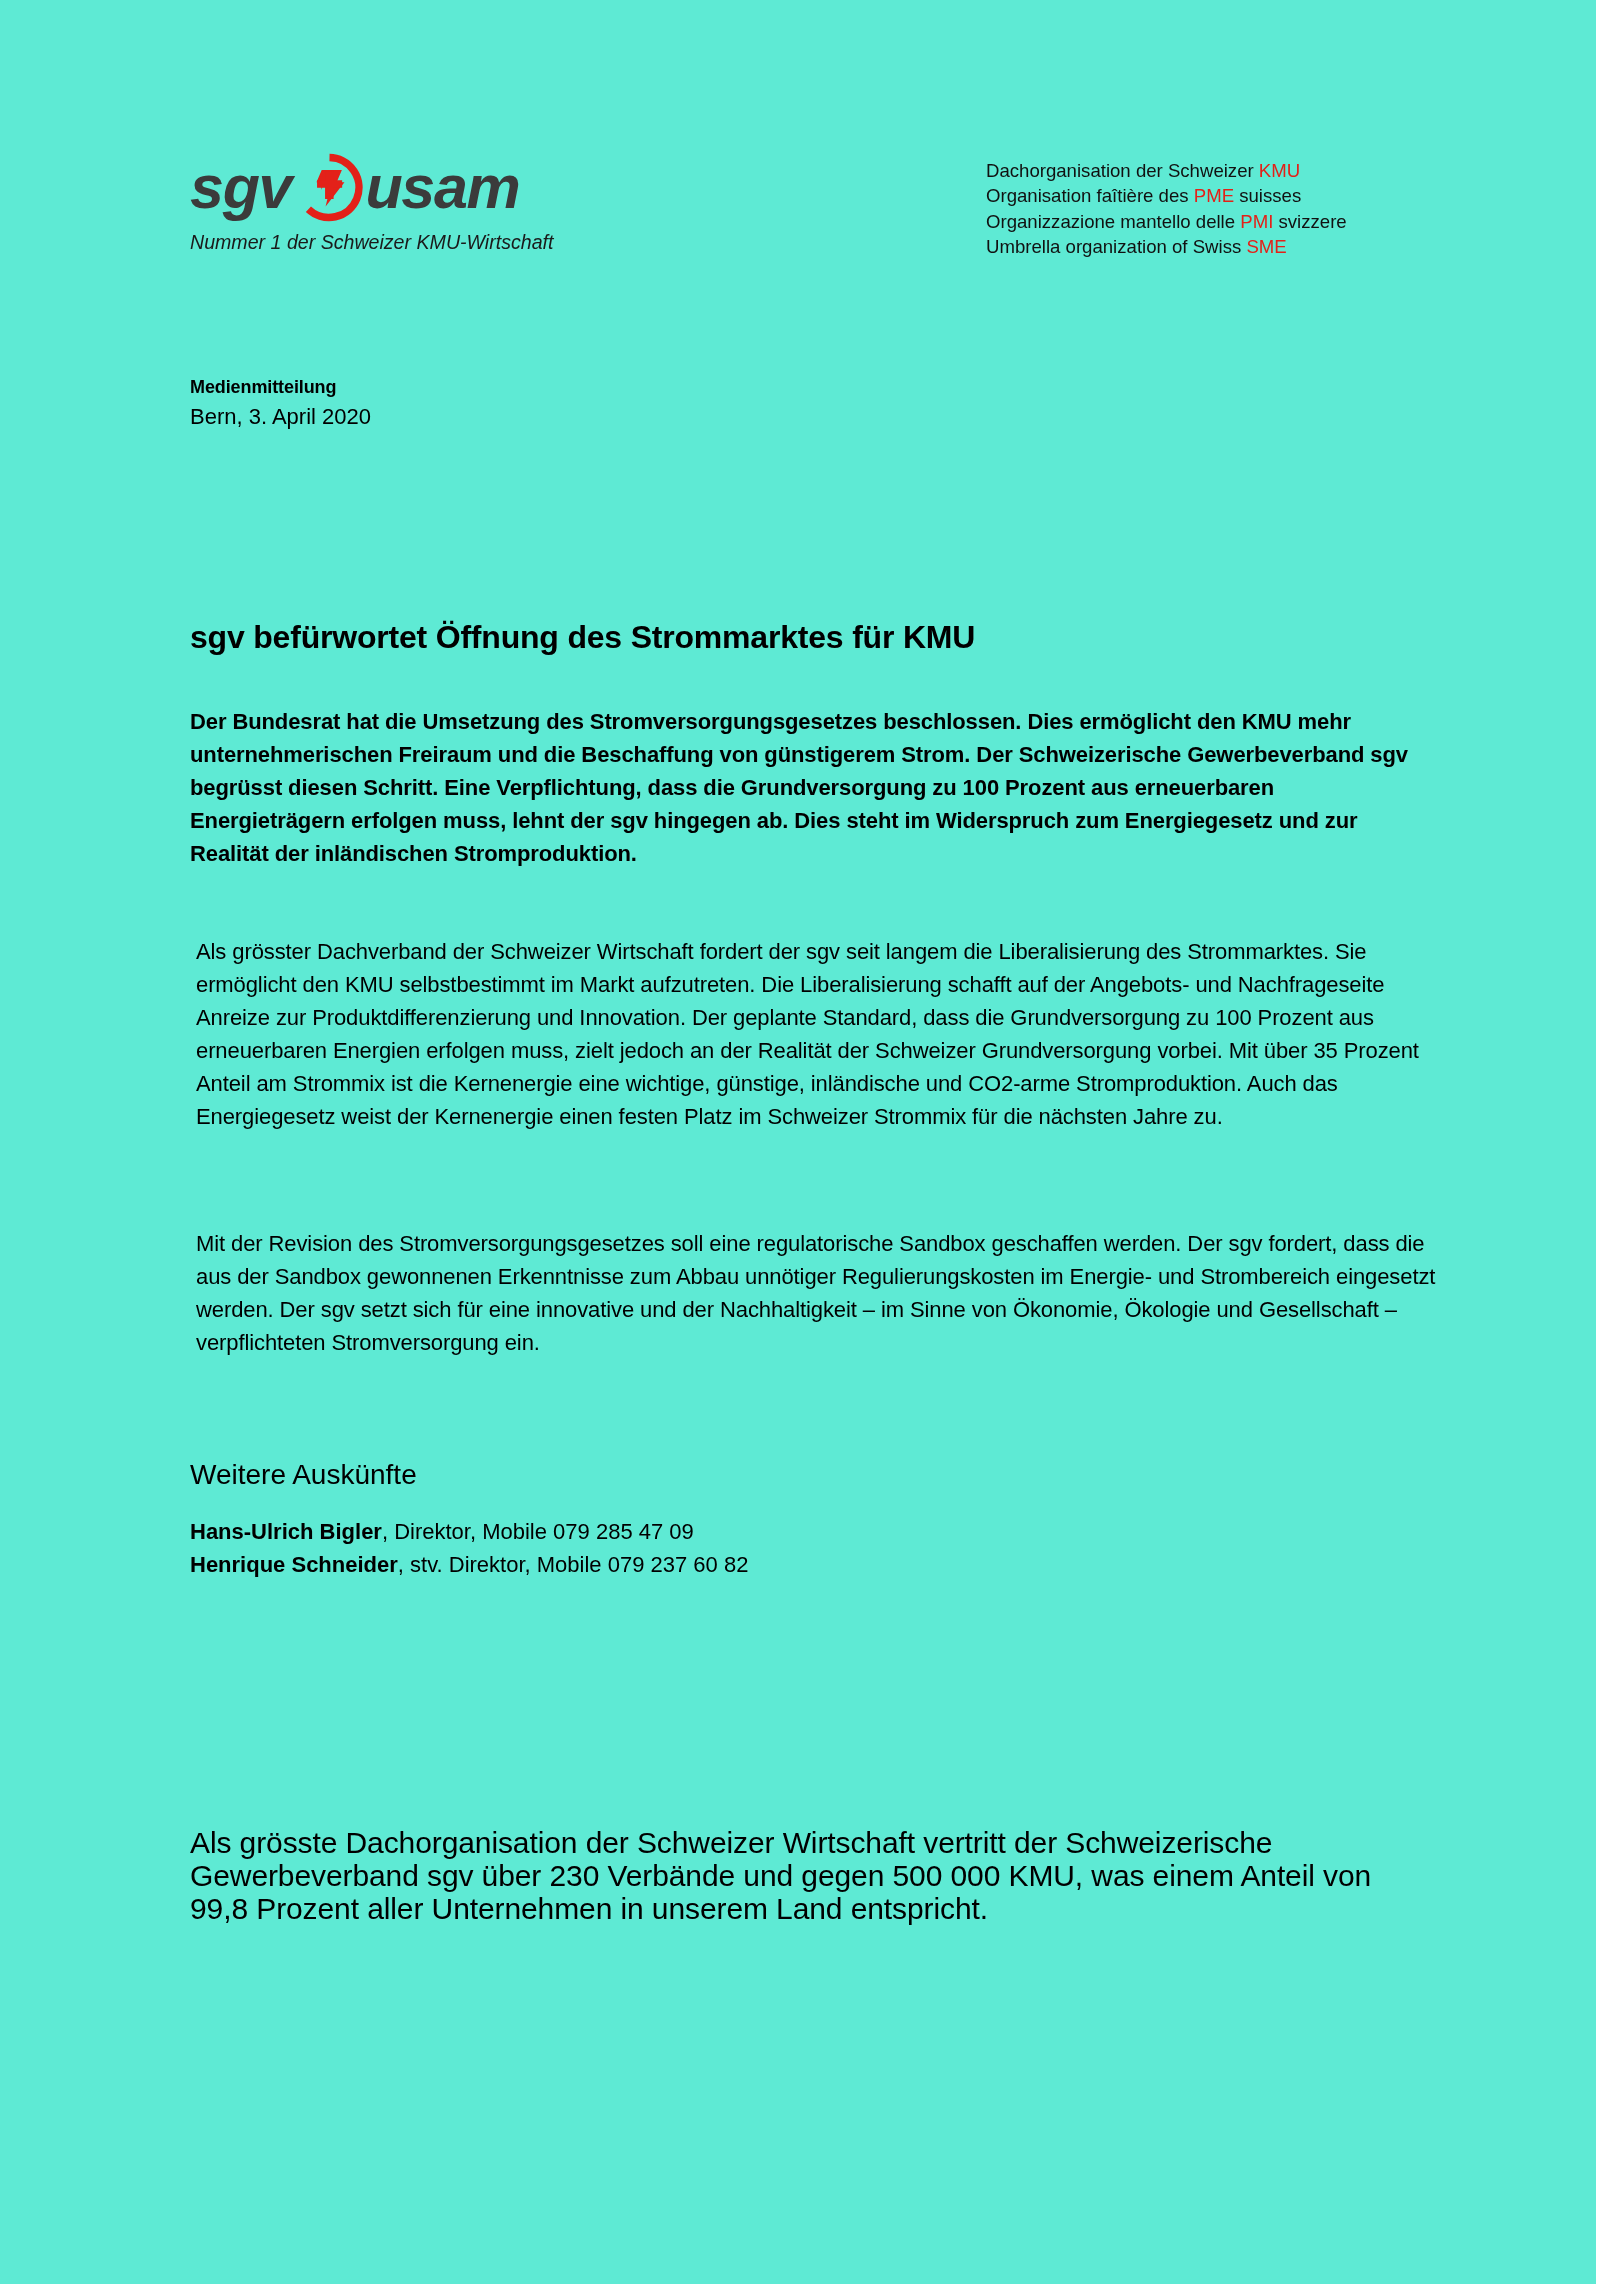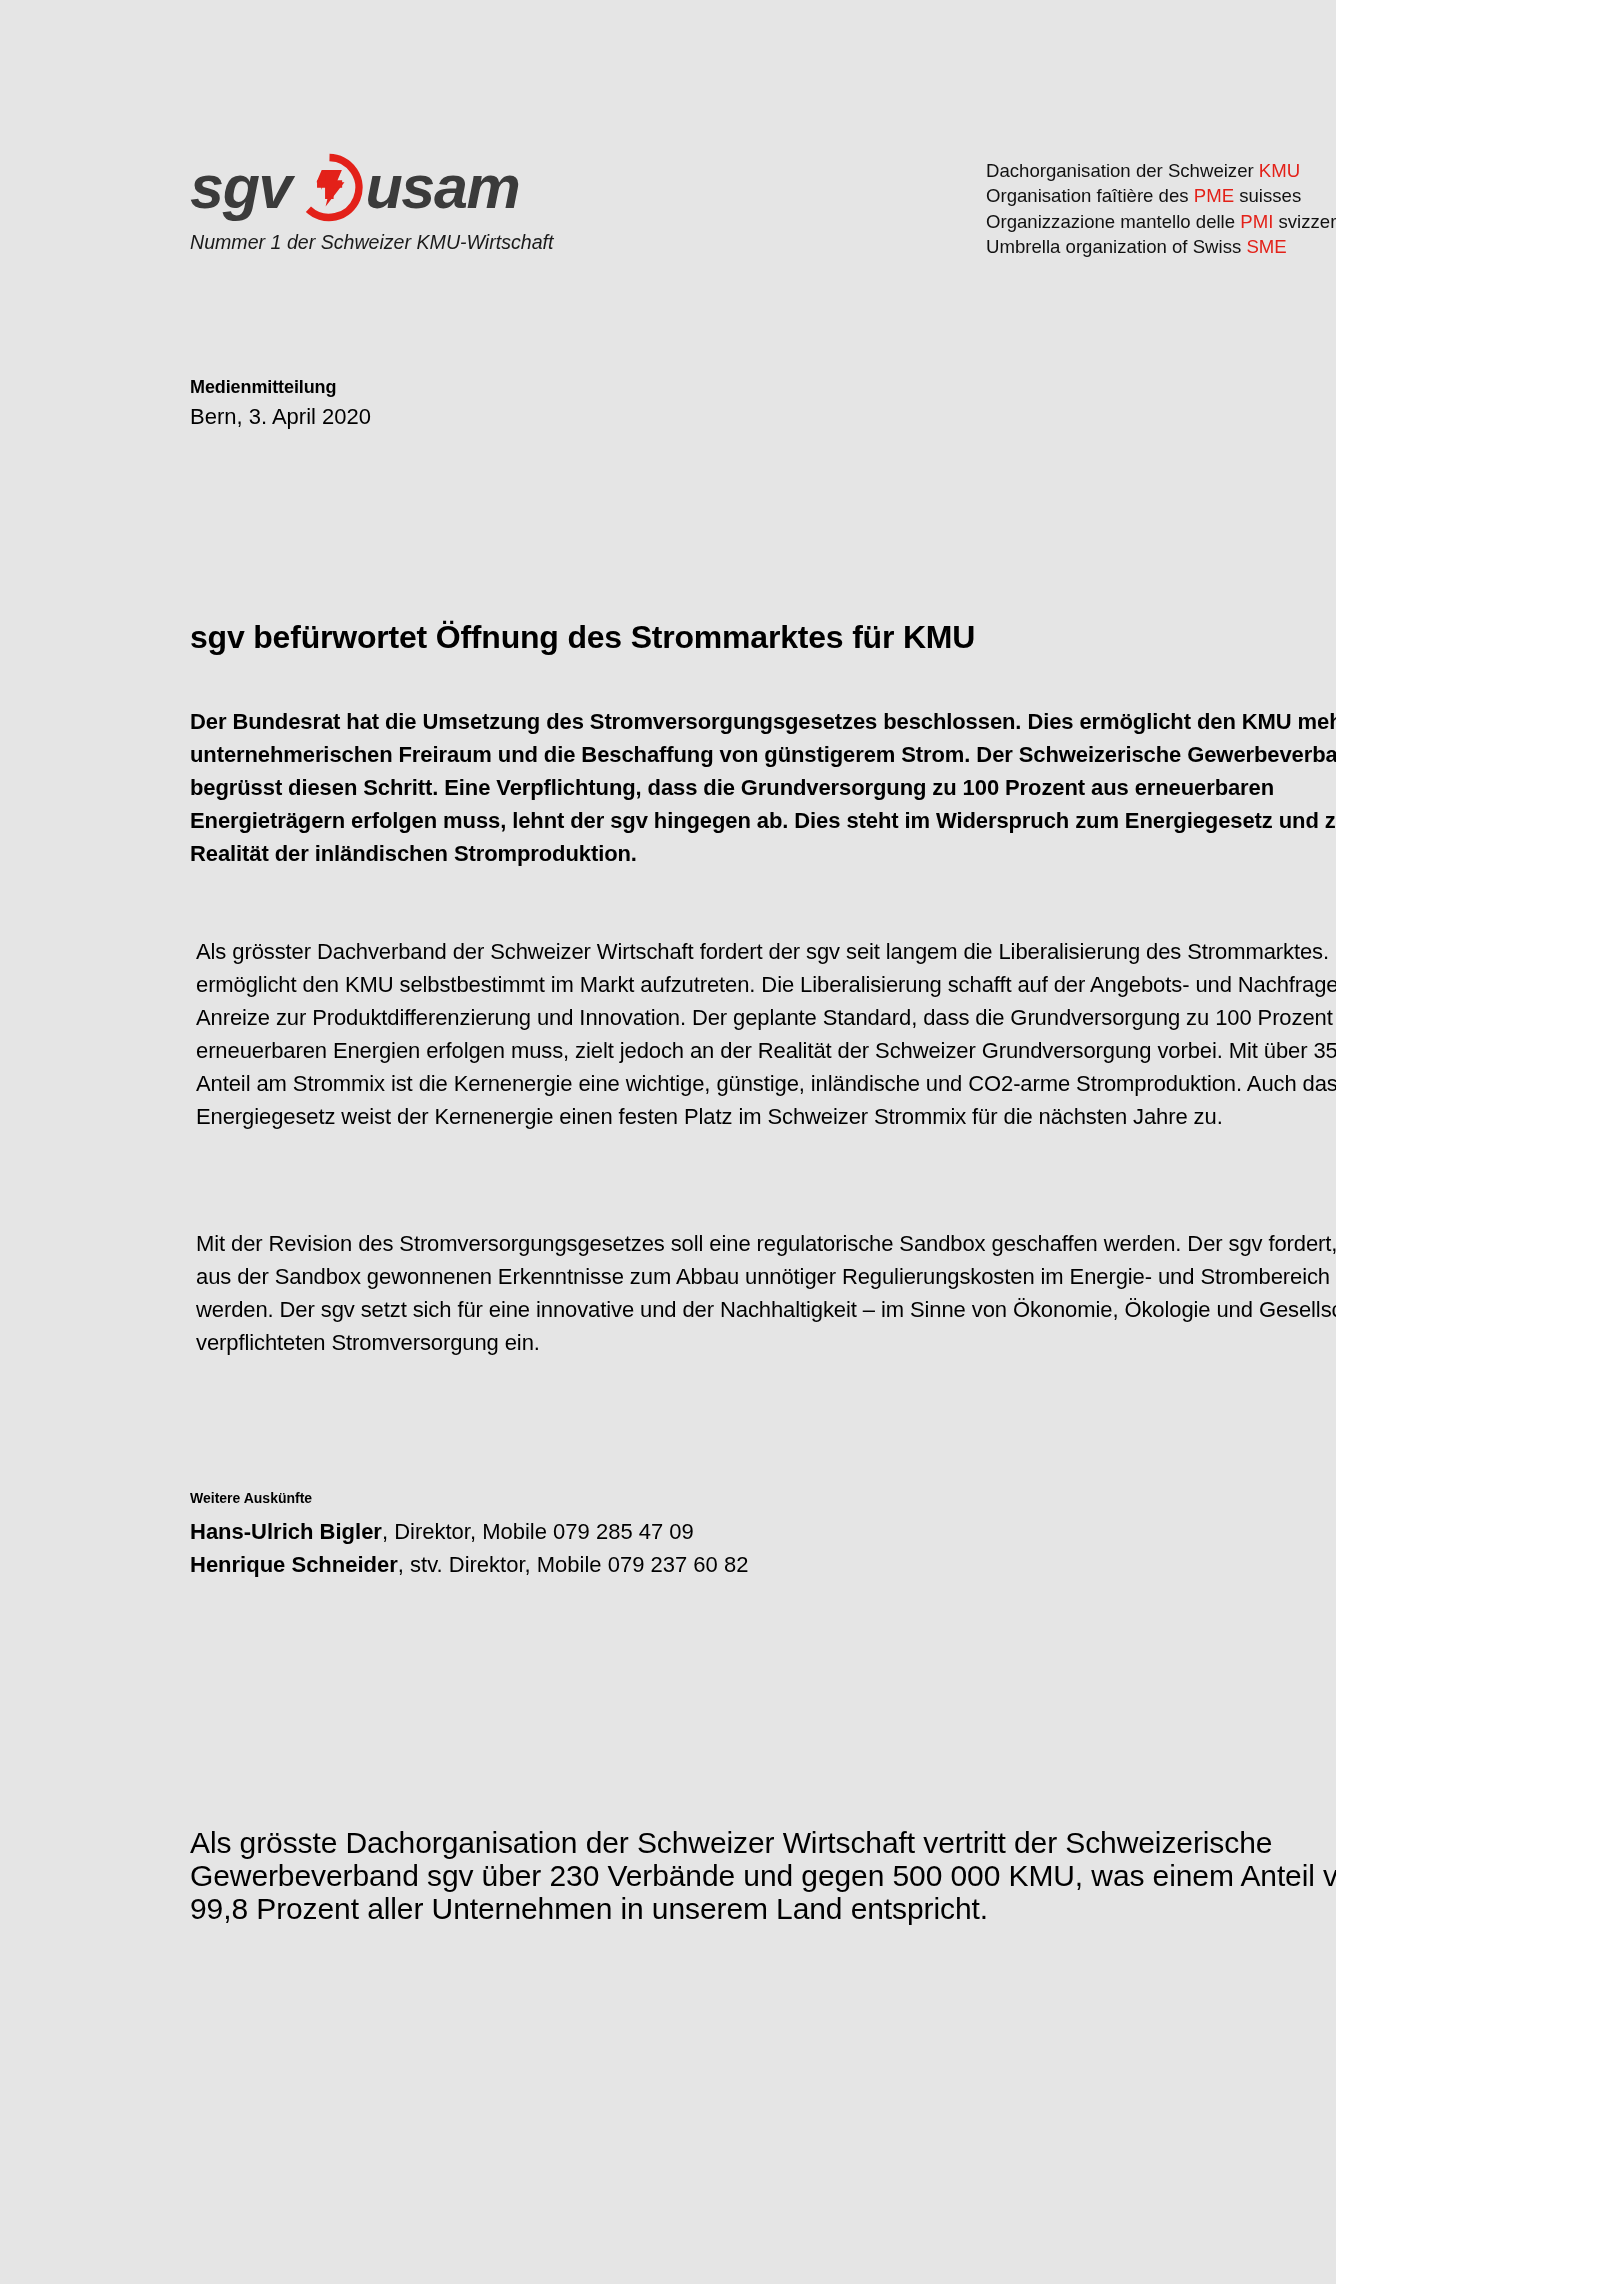--- a/index.html
+++ b/index.html
@@ -7,23 +7,23 @@
     margin: 0;
     padding: 0;
     background: #ffffff;
   }
   body {
     font-family: "Liberation Sans", sans-serif;
     color: #000000;
   }
   .page {
     position: relative;
-    width: 1336px;
+    width: 1596px;
     height: 2284px;
-    background: #e5e5e5;
+    background: #5eead4;
     overflow: hidden;
     box-sizing: border-box;
   }
 
   
   .header {
     position: absolute;
     left: 0;
     top: 0;
     width: 100%;
@@ -137,24 +137,23 @@
     letter-spacing: -0.1px;
     margin-left: 6px;
   }
   .para-1 { top: 913px; }
   .para-2 { top: 1205px; }
 
   .contact-heading {
     position: absolute;
     top: 1459px;
     left: 0;
-    font-size: 14px;
-    font-weight: bold;
+    font-size: 28px;
+    font-weight: normal;
     line-height: 31px;
-    margin-top: 24px;
   }
   .contact-list {
     position: absolute;
     top: 1515px;
     left: 0;
     width: 978px;
     font-size: 22px;
     line-height: 33px;
   }
   .contact-list .name { font-weight: bold; }

